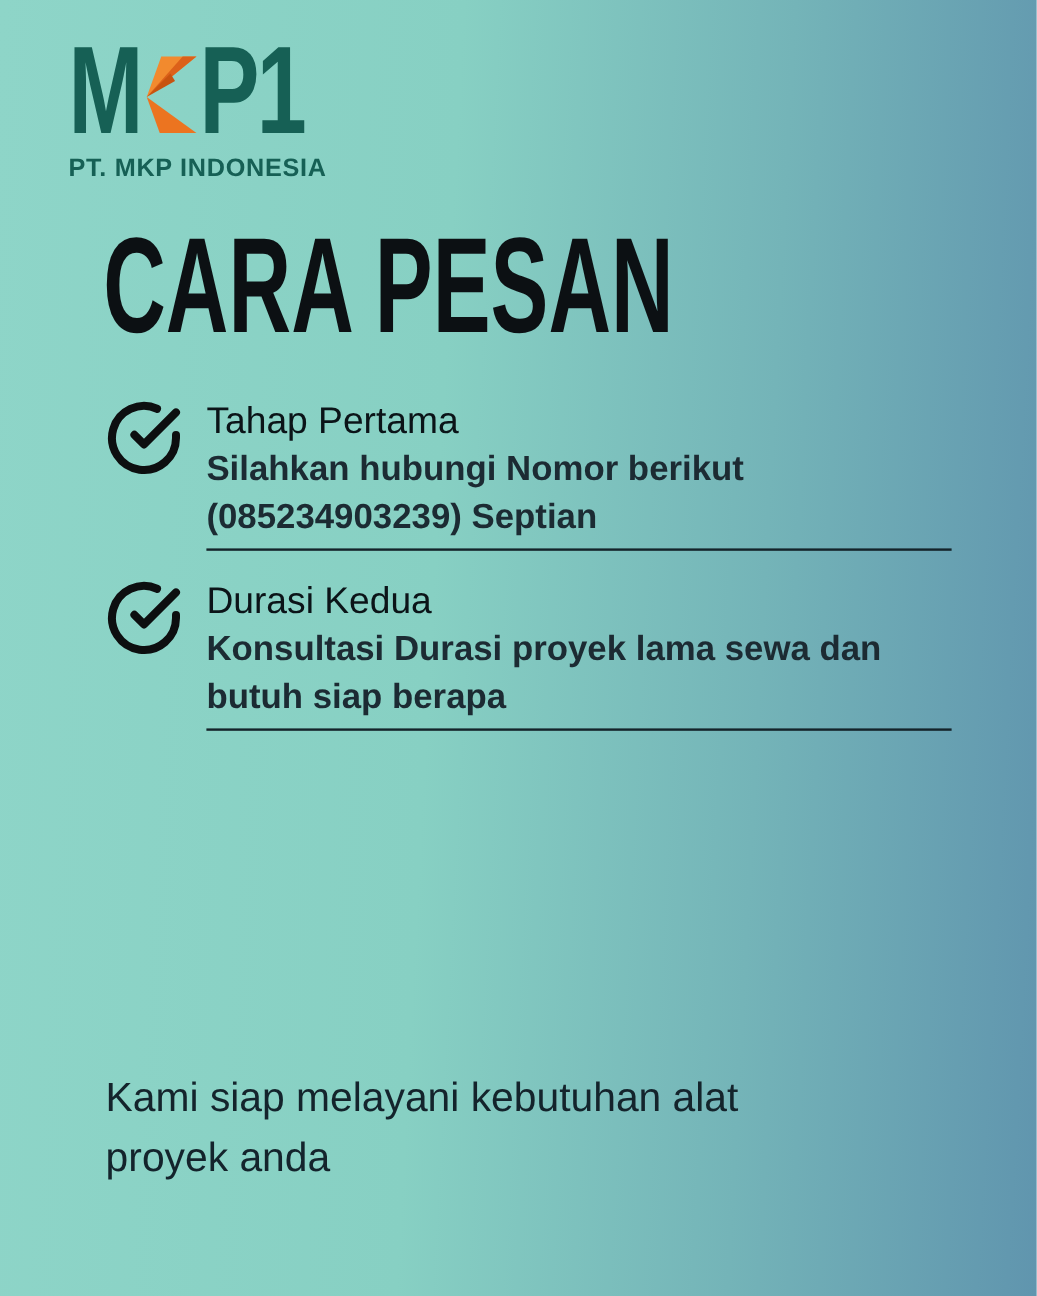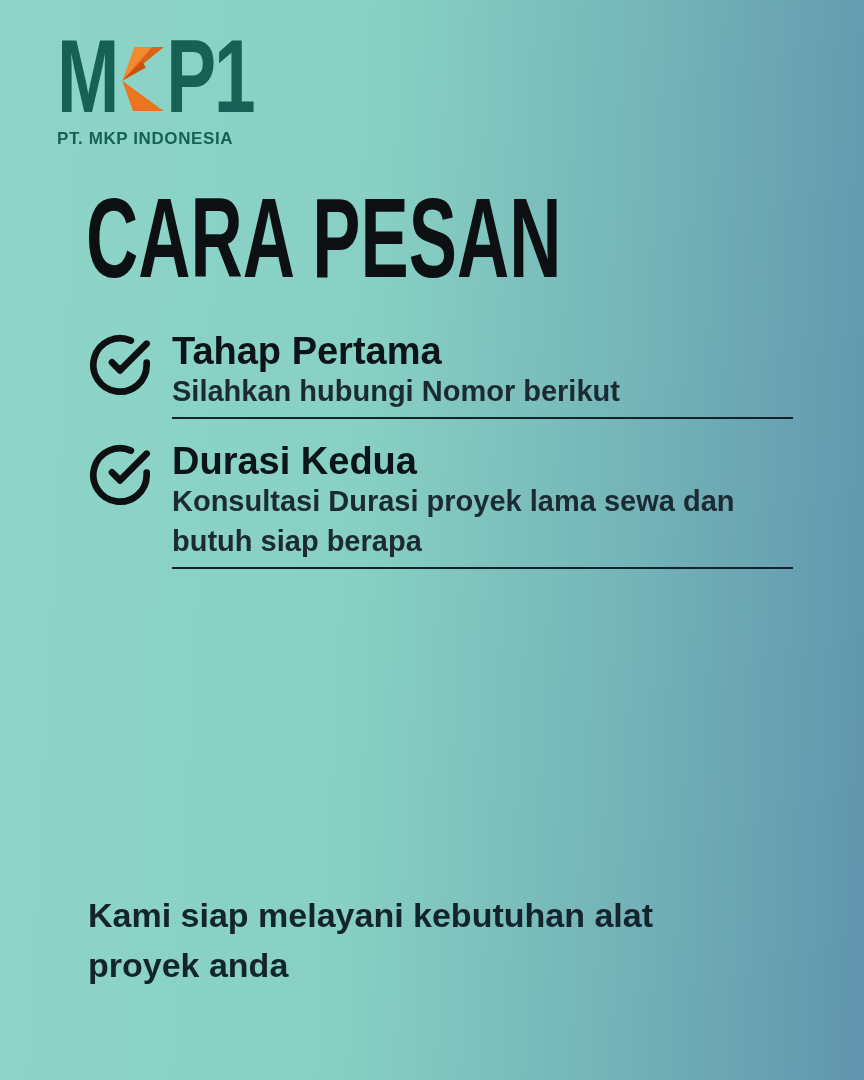--- a/index.html
+++ b/index.html
@@ -35,21 +35,21 @@
     color: #166055;
     letter-spacing: -3px;
   }
   .logo-k {
     width: 62px;
     height: 78px;
     margin: 0 2px 4px 4px;
   }
   .logo-subtitle {
     margin-top: 7px;
-    font-size: 17px;
+    font-size: 21px;
     font-weight: 700;
     letter-spacing: 0.6px;
     color: #166055;
     white-space: nowrap;
   }
 
   
   .page-title {
     position: absolute;
     left: 86px;
@@ -83,42 +83,42 @@
     margin-top: 0px;
   }
   .step-content {
     flex: 1;
     border-bottom: 2px solid #14232a;
     padding-bottom: 6px;
     margin-bottom: 24px;
     min-width: 0;
   }
   .step-title {
-    font-size: 38px;
+    font-size: 31px;
     line-height: 36px;
-    font-weight: 700;
+    font-weight: 400;
     color: #0b1418;
     margin-bottom: 2px;
   }
   .step-line {
     font-size: 29px;
     line-height: 40px;
     font-weight: 700;
     color: #1c2b33;
   }
 
   
   .footer-tagline {
     position: absolute;
     left: 88px;
     top: 890px;
     width: 660px;
     font-size: 34px;
     line-height: 50px;
-    font-weight: 700;
+    font-weight: 400;
     color: #14242c;
   }
 </style>
 </head>
 <body>
 
 <div class="poster">
 
   <div class="logo">
     <div class="logo-row">
@@ -140,20 +140,21 @@
   <div class="steps">
 
     <div class="step">
       <svg class="step-icon" viewBox="0 0 24 24" fill="none" stroke="#0d0f10" stroke-width="2.5" stroke-linecap="round" stroke-linejoin="round">
         <path d="M22 11.08V12a10 10 0 1 1-5.93-9.14"></path>
         <polyline points="22 4 12 14.01 9 11.01"></polyline>
       </svg>
       <div class="step-content">
         <div class="step-title">Tahap Pertama</div>
         <div class="step-line">Silahkan hubungi Nomor berikut</div>
+        <div class="step-line">(085234903239) Septian</div>
       </div>
     </div>
 
     <div class="step">
       <svg class="step-icon" viewBox="0 0 24 24" fill="none" stroke="#0d0f10" stroke-width="2.5" stroke-linecap="round" stroke-linejoin="round">
         <path d="M22 11.08V12a10 10 0 1 1-5.93-9.14"></path>
         <polyline points="22 4 12 14.01 9 11.01"></polyline>
       </svg>
       <div class="step-content">
         <div class="step-title">Durasi Kedua</div>

